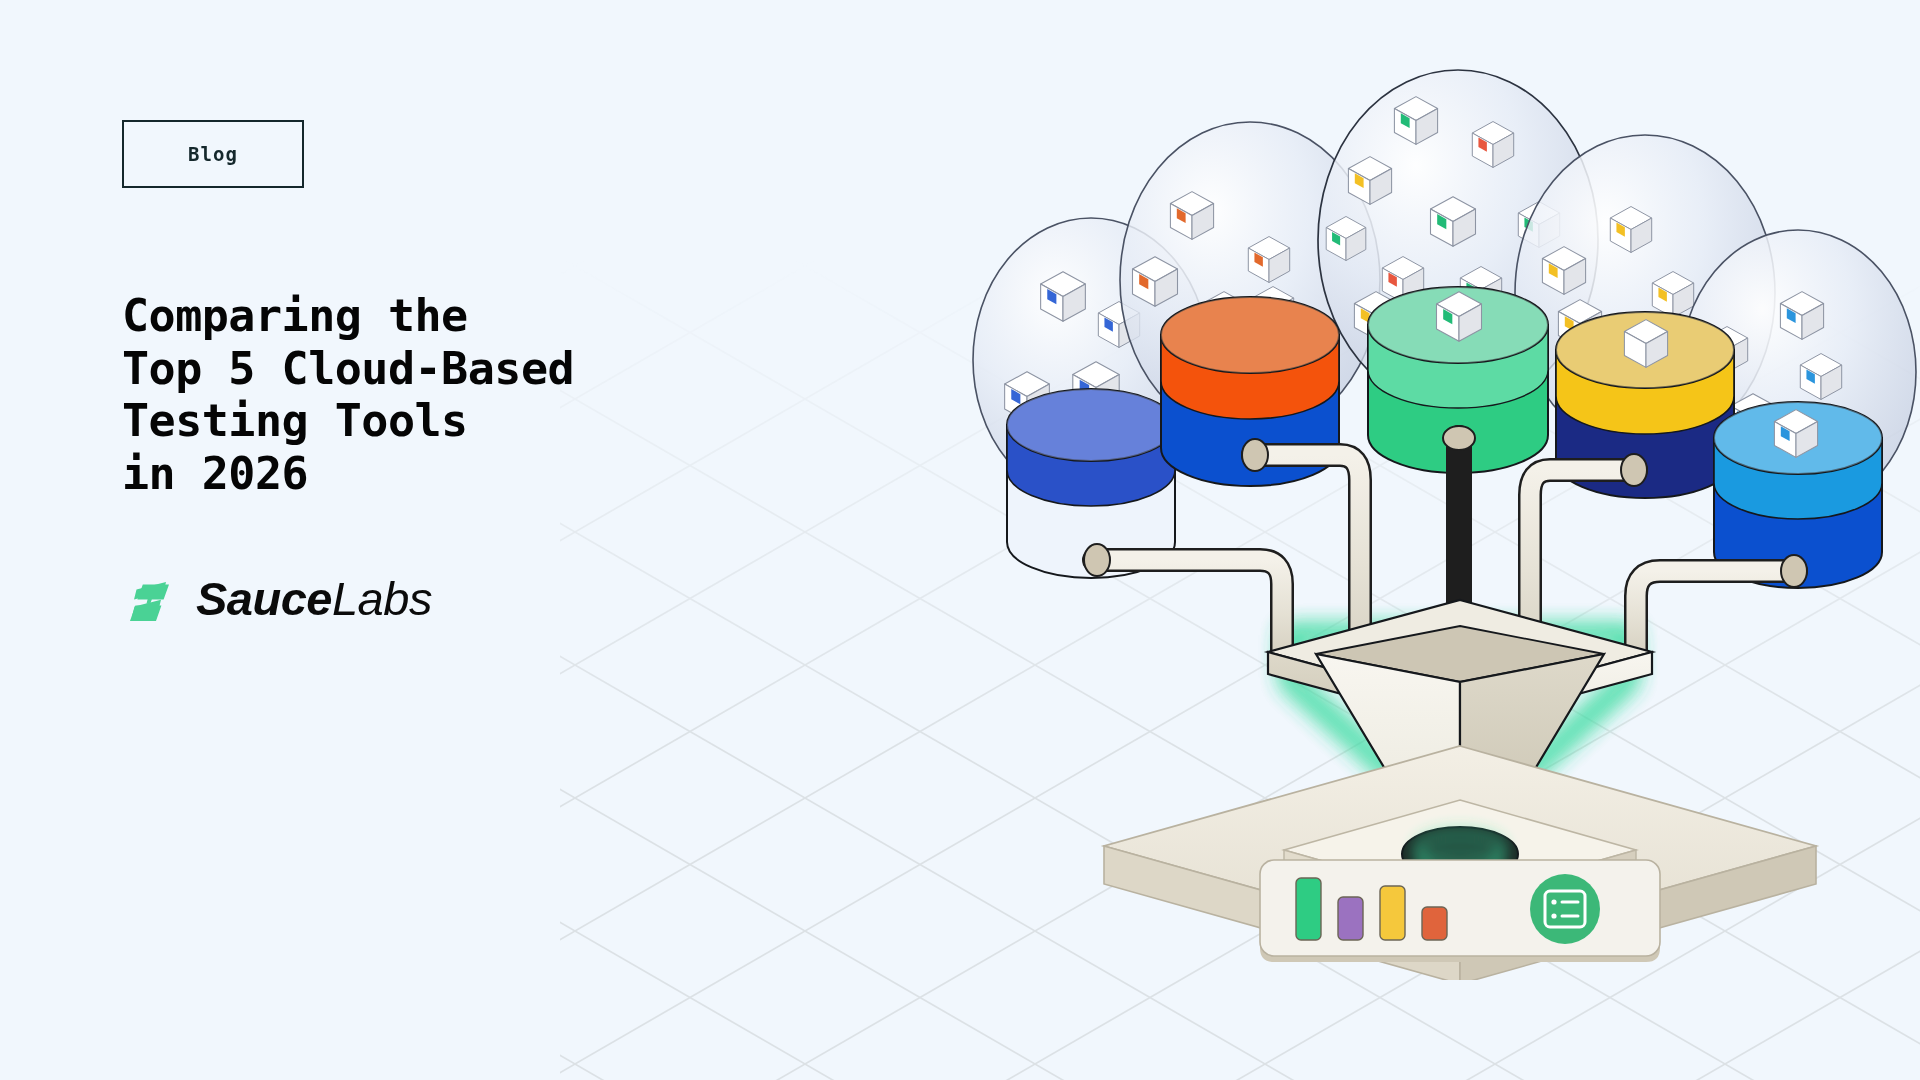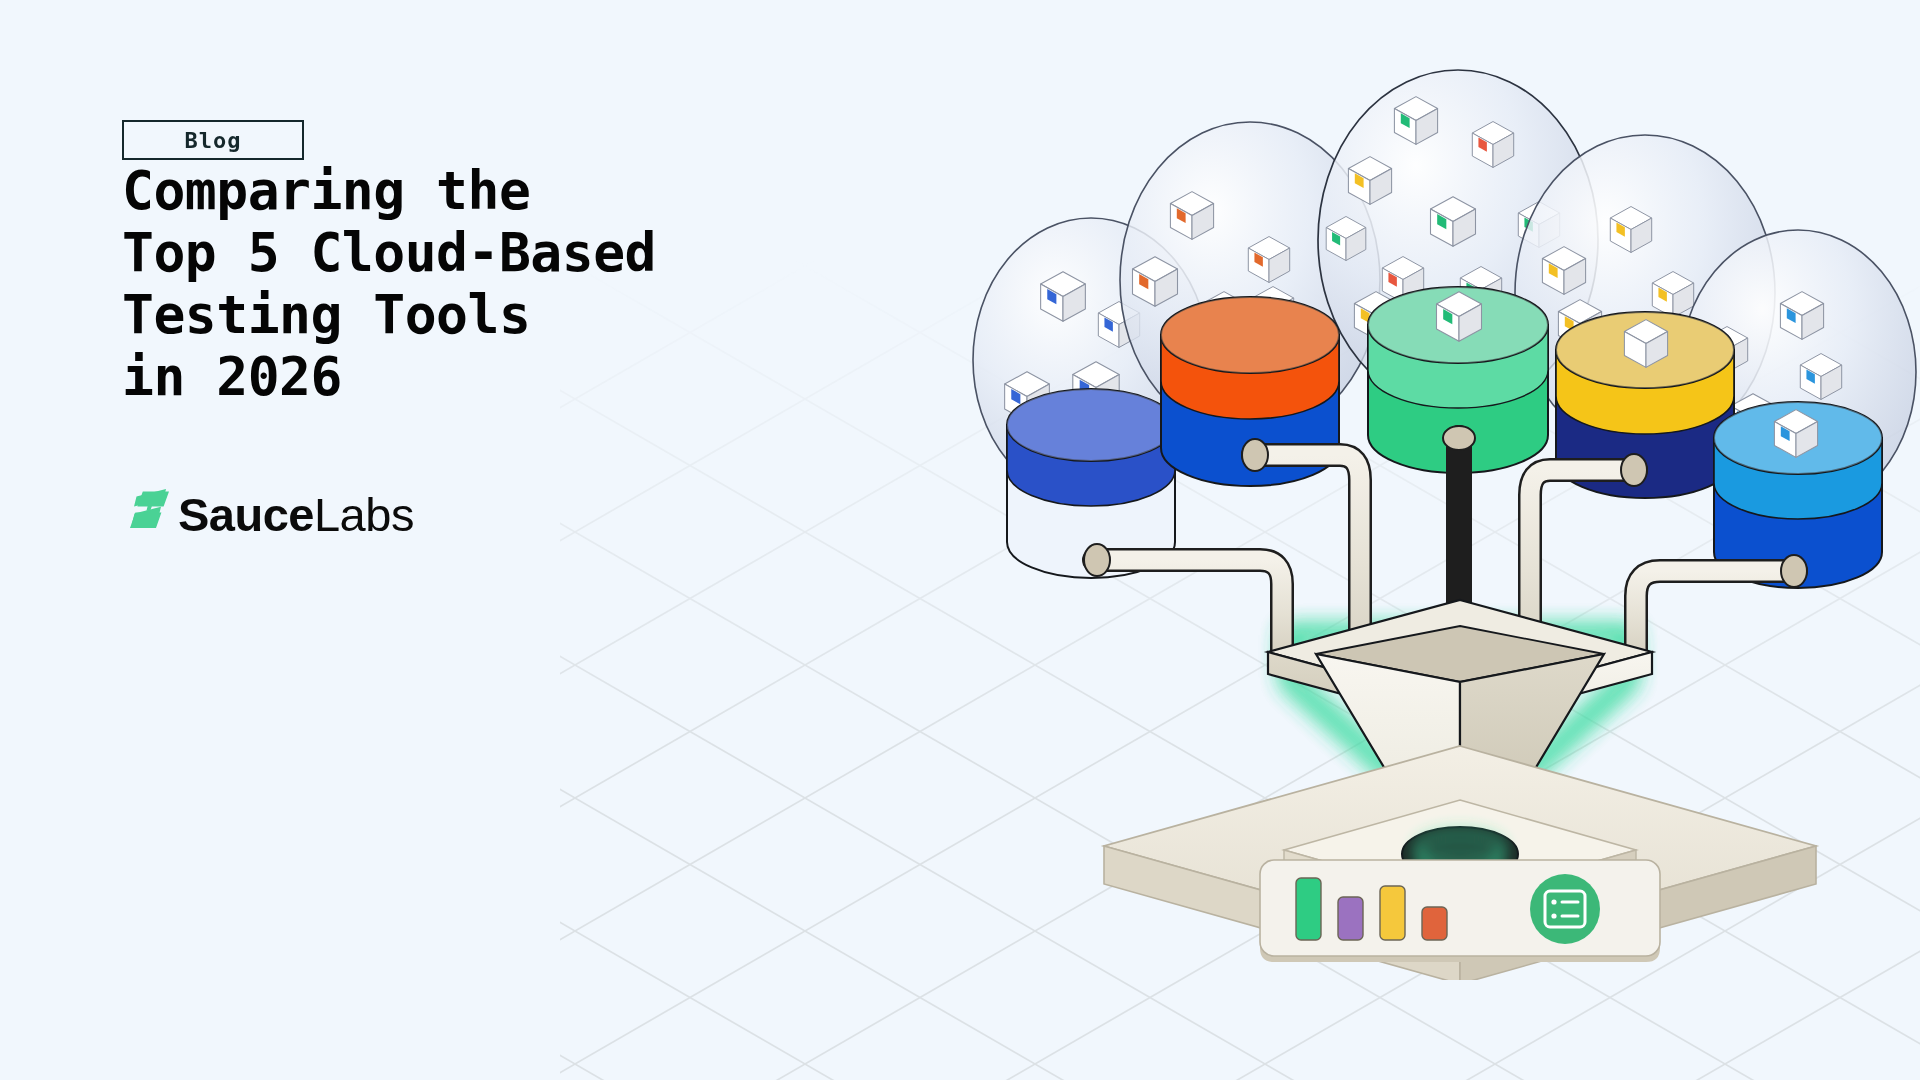--- a/index.html
+++ b/index.html
@@ -18,51 +18,52 @@
   #left-col {
     position:absolute;
     left:122px; top:0;
     width:800px; height:1080px;
     z-index:5;
     display:flex; flex-direction:column;
     justify-content:flex-start;
   }
   #blog-badge {
     margin-top:120px;
-    width:182px; height:40px;
+    width:182px; height:68px;
     border:2px solid #15282c;
     background:transparent;
     display:flex; align-items:center; justify-content:center;
     font-family:"DejaVu Sans Mono", monospace;
     font-weight:bold;
-    font-size:22px;
+    font-size:19px;
     letter-spacing:1px;
     color:#15282c;
   }
   #headline {
+    margin-top:102px;
     font-family:"DejaVu Sans Mono", monospace;
     font-weight:bold;
-    font-size:53px;
+    font-size:45px;
     line-height:1.17;
     color:#050505;
     letter-spacing:-0.5px;
     white-space:pre-line;
   }
   #subtitle {
     margin-top:30px;
     font-family:"Liberation Sans", sans-serif;
     font-weight:400;
     font-size:44px;
     line-height:1.42;
     color:#1d7a4c;
     white-space:pre-line;
   }
   #logo-row {
     margin-top:74px;
-    display:flex; align-items:flex-end; 
+    display:flex; align-items:flex-start; gap:18px;font-style:italic;
   }
   #logo-mark { width:56px; height:56px; display:block; }
   #logo-text {
     font-family:"Liberation Sans", sans-serif;
     font-size:47px;
     color:#0b0b0b;
     letter-spacing:-0.5px;
     line-height:1;
   }
   #logo-text .b { font-weight:bold; }

